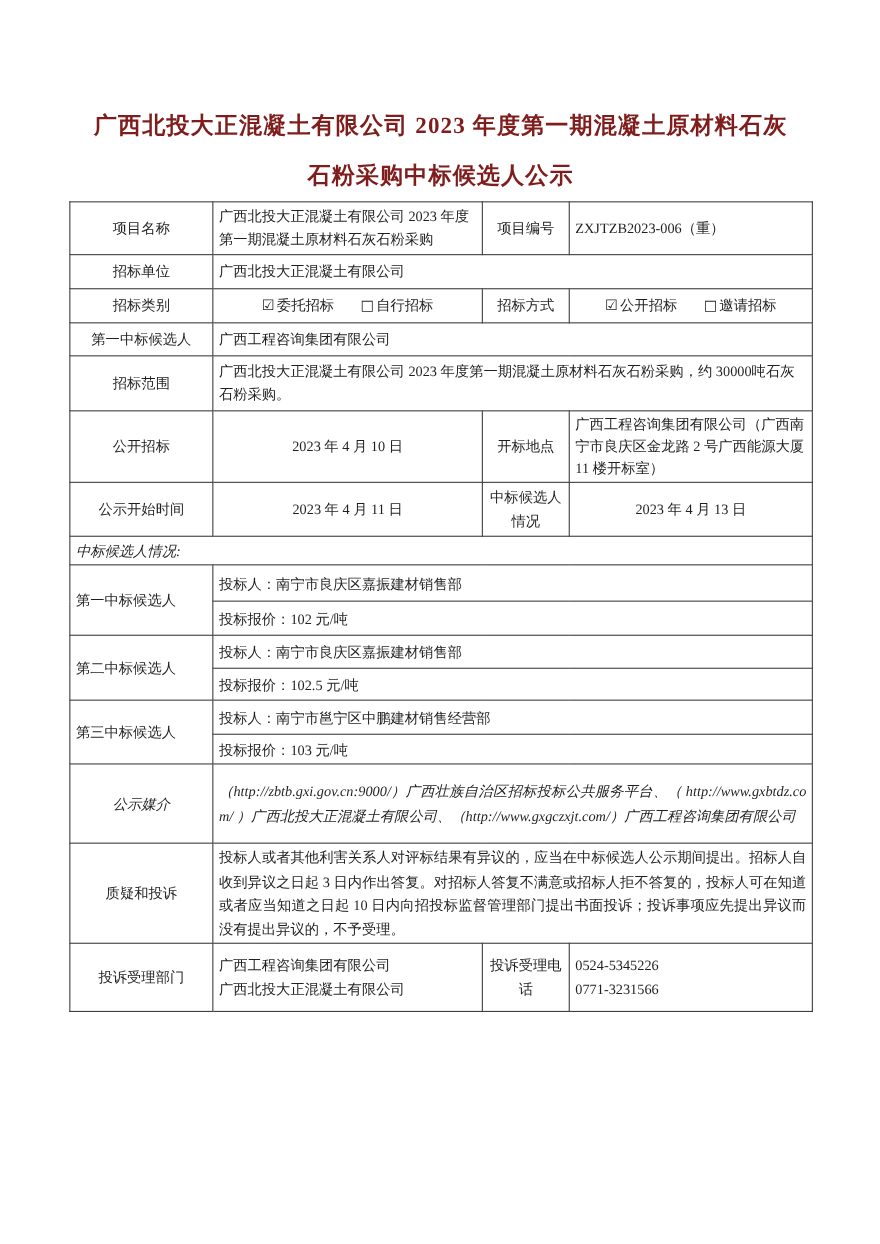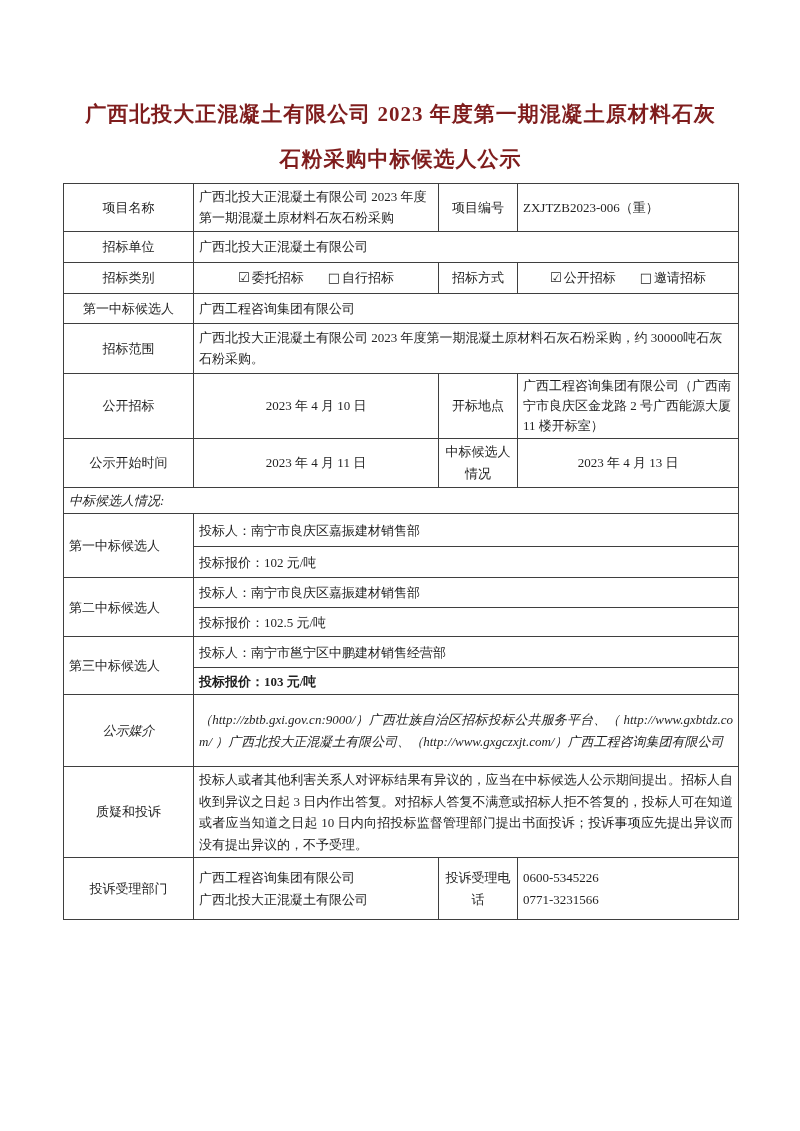--- a/index.html
+++ b/index.html
@@ -58,21 +58,21 @@
   
   tr.rh-42 { height: 42px; }
   tr.rh-31 { height: 31px; }
   tr.rh-30 { height: 30px; }
   tr.rh-50 { height: 50px; }
   tr.rh-64 { height: 64px; }
   tr.rh-49 { height: 49px; margin-top: 36px; }
   tr.rh-25 { height: 25px; font-style: italic; }
   tr.rh-33 { height: 33px; }
   tr.rh-29 { height: 29px; }
-  tr.rh-27 { height: 27px; font-weight: bold; }
+  tr.rh-27 { height: 27px; }
   tr.rh-72 { height: 72px; font-style: italic; }
   tr.rh-88 { height: 88px; }
   tr.rh-62 { height: 62px; }
 </style>
 </head>
 <body>
 
 <div class="page">
 
   <div class="title">
@@ -175,20 +175,20 @@
     </tr>
 
     <tr class="rh-62">
       <td class="lbl">投诉受理部门</td>
       <td class="val dept-cell">
         <div>广西工程咨询集团有限公司</div>
         <div>广西北投大正混凝土有限公司</div>
       </td>
       <td class="lbl">投诉受理电话</td>
       <td class="val phone-cell">
-        <div>0600-5345226</div>
+        <div>0524-5345226</div>
         <div>0771-3231566</div>
       </td>
     </tr>
 
   </tbody>
     </table>
 </div>
 
 </body></html>

